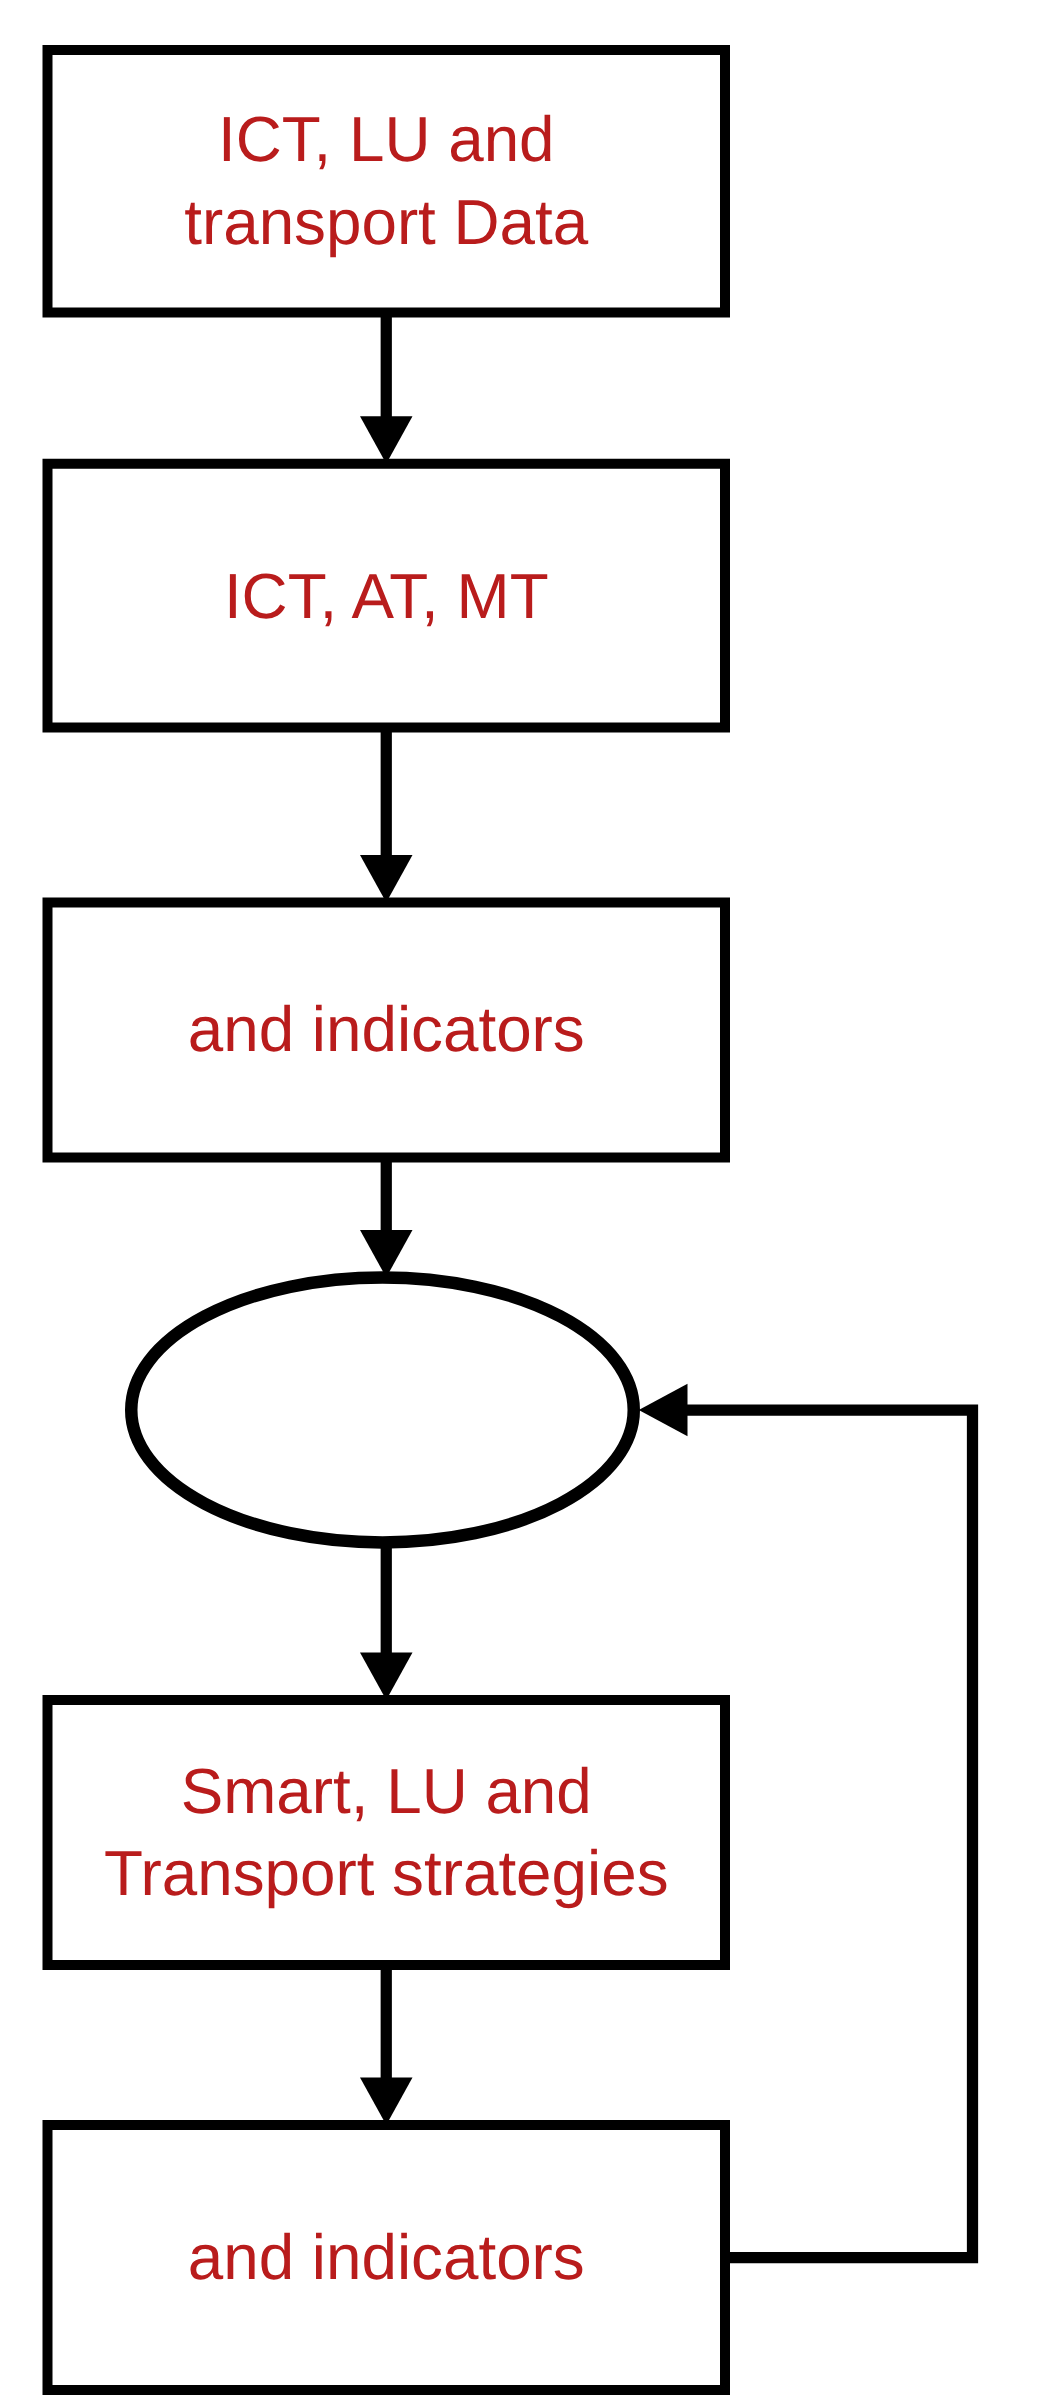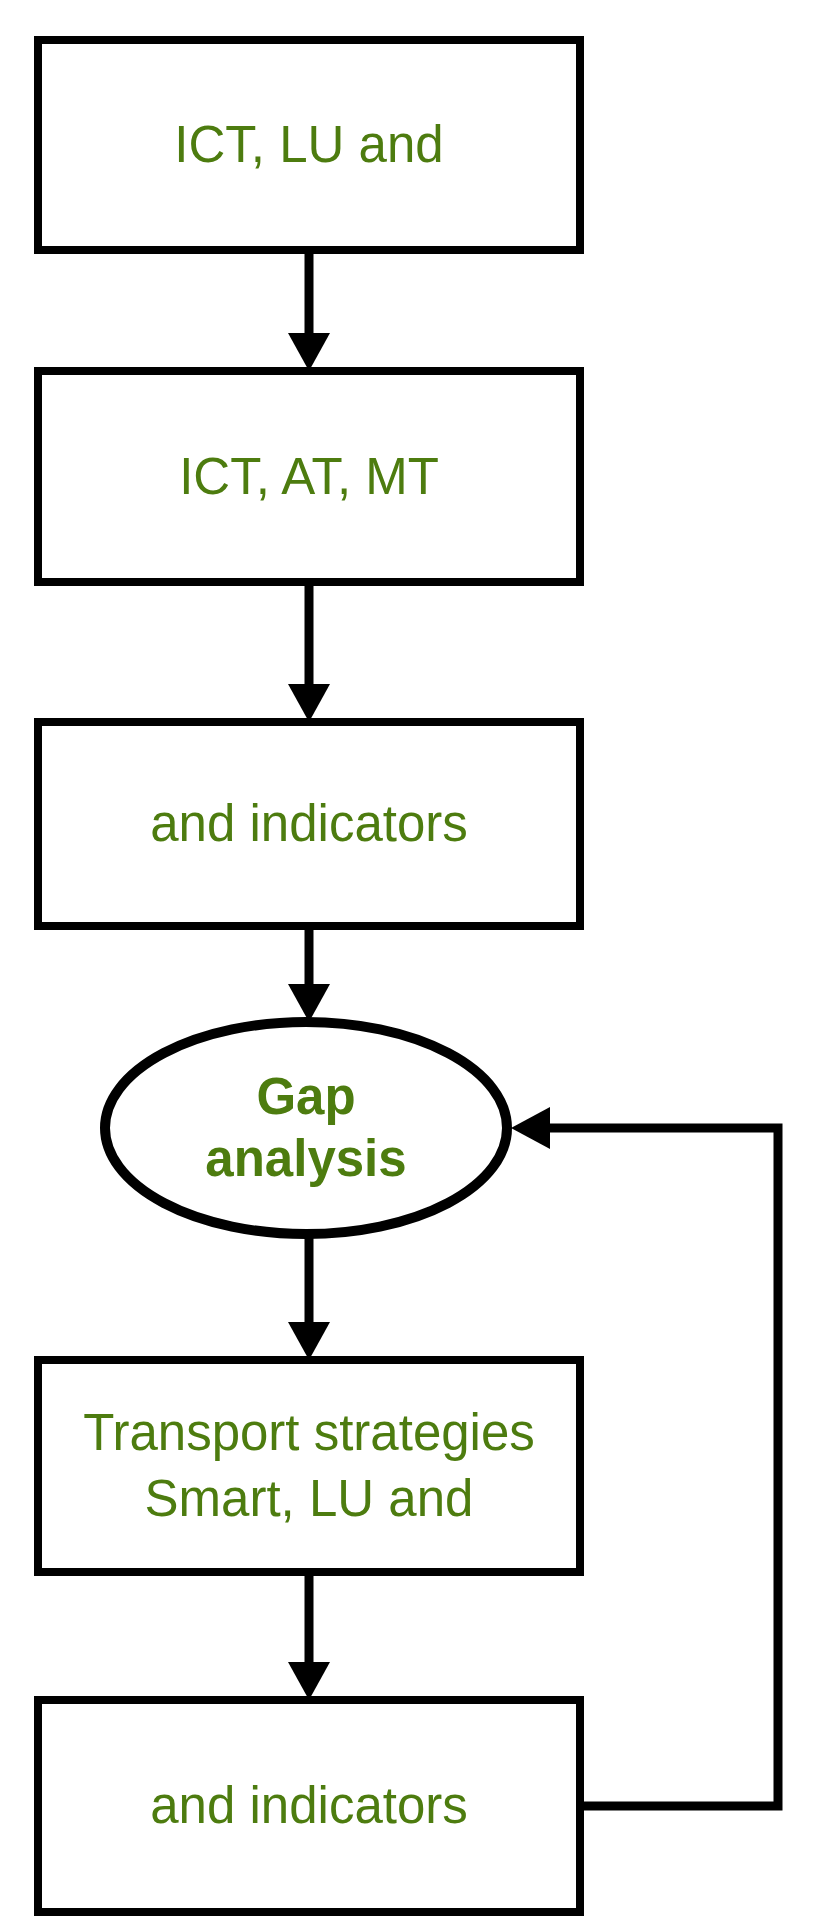--- a/index.html
+++ b/index.html
@@ -22,21 +22,21 @@
     width: 838px;
     height: 1922px;
   }
   .node-label {
     position: absolute;
     display: flex;
     flex-direction: column;
     align-items: center;
     justify-content: center;
     text-align: right;
-    color: #4d7c0f;
+    color: #b91c1c;
     font-size: 51px;
     line-height: 66px;
     letter-spacing: 0px;
   }
   .node-label .ln {
     white-space: nowrap;
   }
   .label-box1 { left: 38px; top: 40px;  width: 542px; height: 210px; }
   .label-box2 { left: 38px; top: 371px; width: 542px; height: 211px; }
   .label-box3 { left: 38px; top: 722px; width: 542px; height: 204px; }
@@ -75,37 +75,34 @@
     <rect x="38" y="1360" width="542" height="212" fill="#ffffff" stroke="#000000" stroke-width="8"></rect>
     <rect x="38" y="1700" width="542" height="212" fill="#ffffff" stroke="#000000" stroke-width="8"></rect>
 
     <ellipse cx="306" cy="1128" rx="201" ry="106" fill="#ffffff" stroke="#000000" stroke-width="10"></ellipse>
 
     <polygon points="511,1128 550,1107 550,1149" fill="#000000"></polygon>
   </svg>
 
   <div class="node-label label-box1">
     <span class="ln">ICT, LU and</span>
+    <span class="ln">transport Data</span>
   </div>
 
   <div class="node-label label-box2">
     <span class="ln">ICT, AT, MT</span>
   </div>
 
   <div class="node-label label-box3">
     <span class="ln">and indicators</span>
   </div>
 
-  <div class="node-label label-ellipse">
-    <span class="ln">Gap</span>
-    <span class="ln">analysis</span>
-  </div>
 
   <div class="node-label label-box4">
+    <span class="ln">Smart, LU and</span>
     <span class="ln">Transport strategies</span>
-    <span class="ln">Smart, LU and</span>
   </div>
 
   <div class="node-label label-box5">
     <span class="ln">and indicators</span>
   </div>
 
 </div>
 
 </body></html>

